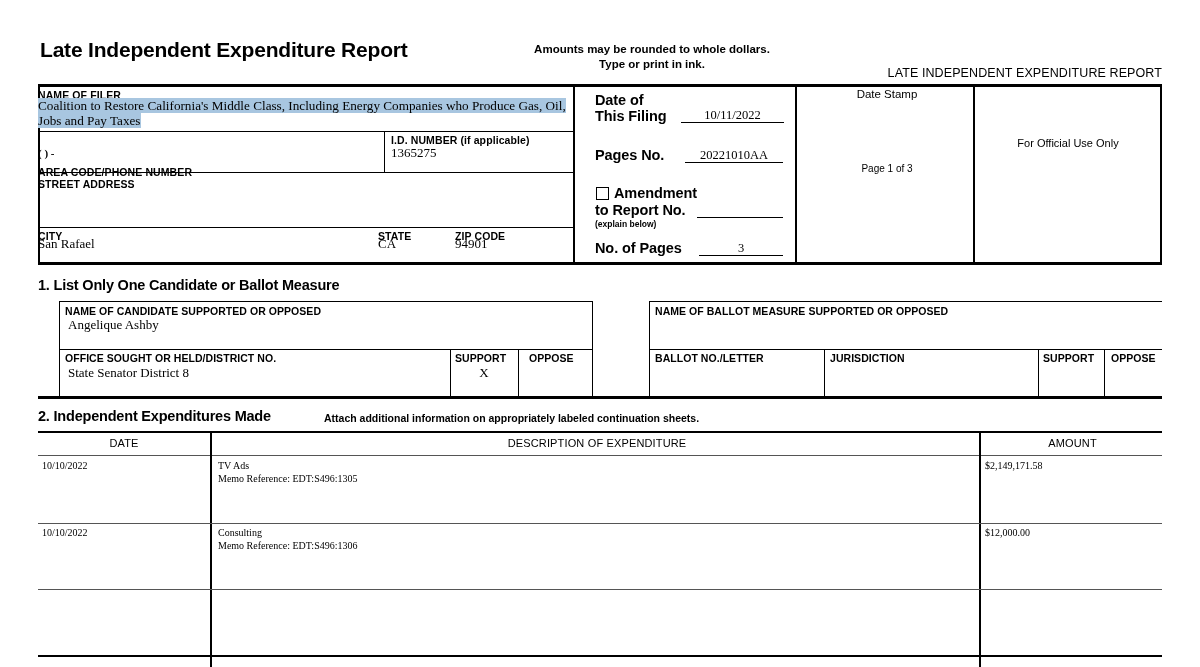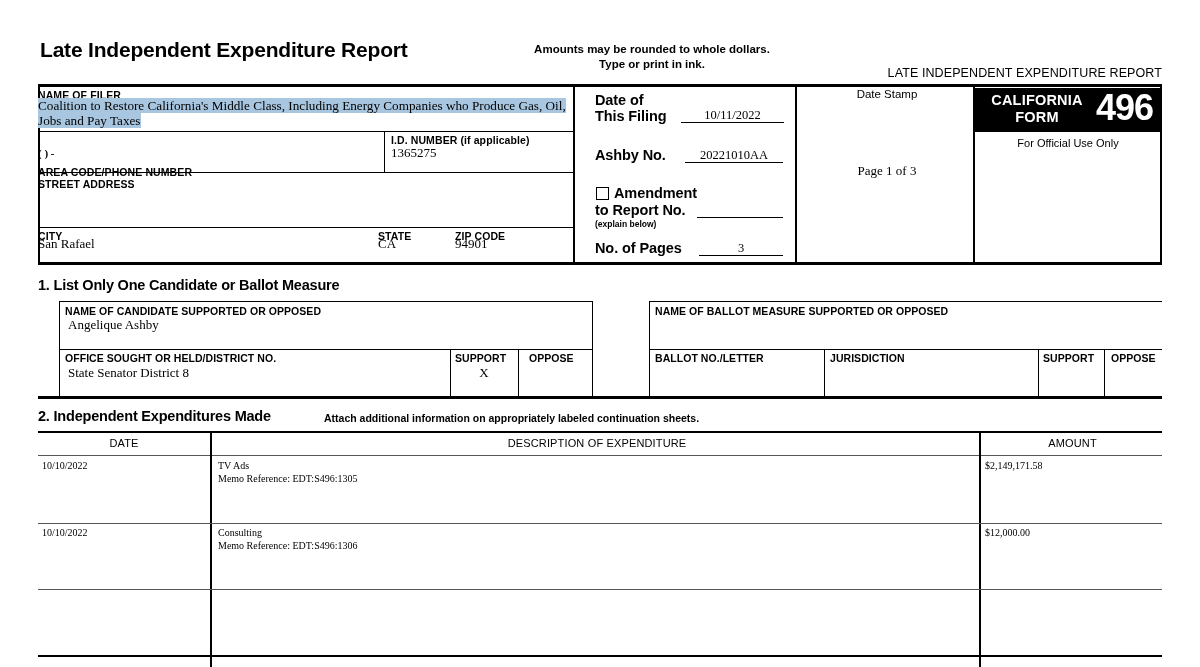--- a/index.html
+++ b/index.html
@@ -122,22 +122,22 @@
   #date-stamp-label {
     left: 795px; top: 88px;
     width: 160px;
     text-align: center;
     font-size: 11.5px;
   }
   #page-of {
     left: 795px; top: 163px;
     width: 160px;
     text-align: center;
-    font-family: Liberation Serif, serif;
-    font-size: 13px;
+    font-family: Liberation Sans, sans-serif;
+    font-size: 10px;
   }
 
   
   #form-logo {
     left: 963px; top: 88px;
     width: 186px; height: 44px;
     background: #000;
     color: #fff;
   }
   #form-logo .ca {
@@ -259,45 +259,38 @@
   <div class="abs fieldlabel" style="left:443px; top:230px;">ZIP CODE</div>
   <div class="abs fieldvalue" style="left:443px; top:236px;">94901</div>
 
   <div class="abs dbl-label" style="left:583px; top:92px;">
     <div>Date of</div>
     <div>This Filing</div>
   </div>
   <div class="fill-line" style="left:669px; top:122px; width:103px;"></div>
   <div class="fill-val" style="left:669px; top:108px; width:103px;">10/11/2022</div>
 
-  <div class="abs dbl-label" style="left:583px; top:147px;">Ashby No.</div>
+  <div class="abs dbl-label" style="left:583px; top:147px;">Pages No.</div>
   <div class="fill-line" style="left:673px; top:162px; width:98px;"></div>
   <div class="fill-val" style="left:673px; top:148px; width:98px;">20221010AA</div>
 
   <div class="checkbox" style="left:584px; top:187px; width:11px; height:11px;"></div>
   <div class="abs dbl-label" style="left:602px; top:185px;">Amendment</div>
   <div class="abs dbl-label" style="left:583px; top:202px;">to Report No.</div>
   <div class="fill-line" style="left:685px; top:217px; width:86px;"></div>
   <div class="fill-val" style="left:685px; top:203px; width:86px;"></div>
   <div class="abs tiny" style="left:583px; top:219px;">(explain below)</div>
 
   <div class="abs dbl-label" style="left:583px; top:240px;">No. of Pages</div>
   <div class="fill-line" style="left:687px; top:255px; width:84px;"></div>
   <div class="fill-val" style="left:687px; top:241px; width:84px;">3</div>
 
   <div class="abs" id="date-stamp-label">Date Stamp</div>
   <div class="abs" id="page-of">Page 1 of 3</div>
 
-  <div class="abs" id="form-logo">
-    <div class="ca">
-      <div>CALIFORNIA</div>
-      <div>FORM</div>
-    </div>
-    <div class="num">496</div>
-  </div>
   <div class="abs" id="official-use">For Official Use Only</div>
 
   <div class="abs sec-heading" style="left:26px; top:277px;">1. List Only One Candidate or Ballot Measure</div>
 
   <div class="abs hline" style="left:47px; top:301px; width:534px;"></div>
   <div class="abs vline" style="left:47px; top:301px; height:95px;"></div>
   <div class="abs vline" style="left:580px; top:301px; height:95px;"></div>
   <div class="abs hline" style="left:47px; top:349px; width:534px;"></div>
 
   <div class="abs boxlabel" style="left:53px; top:305px;">NAME OF CANDIDATE SUPPORTED OR OPPOSED</div>

